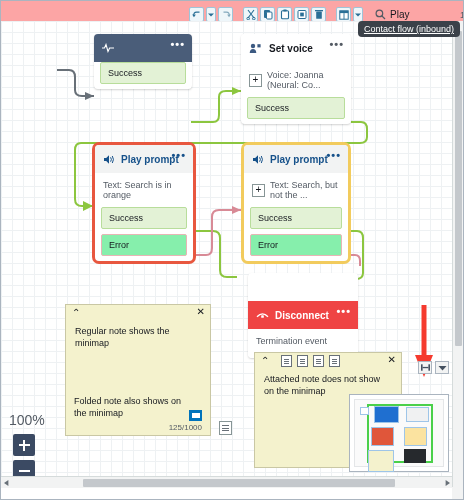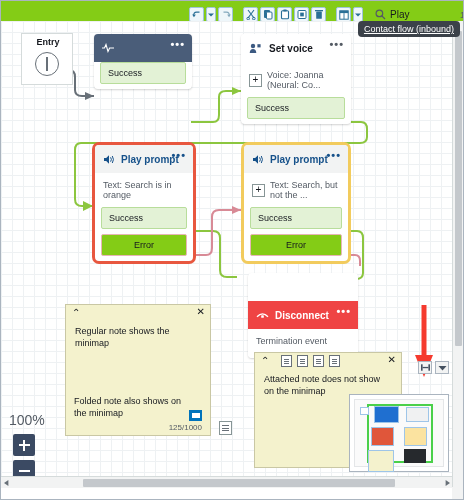--- a/index.html
+++ b/index.html
@@ -4,21 +4,21 @@
 <style>
   html,body{margin:0;padding:0;}
   body{
     width:464px;height:500px;overflow:hidden;
     font-family:"Liberation Sans", sans-serif;
     font-size:11px;color:#16191f;background:#ffffff;
   }
   #app{position:relative;width:464px;height:500px;box-sizing:border-box;border:1px solid #aab4bf;overflow:hidden;background:#fff;}
 
   
-  .toolbar{position:absolute;left:0;top:0;width:464px;height:28px;background:#84cc16;border-bottom:1px solid #d5dbdb;box-sizing:border-box;display:flex;align-items:center;}
+  .toolbar{position:absolute;left:0;top:0;width:464px;height:28px;background:#fca5a5;border-bottom:1px solid #d5dbdb;box-sizing:border-box;display:flex;align-items:center;}
   .tb-spacer{flex:0 0 188px;}
   .tb-group{display:flex;align-items:center;gap:2px;}
   .tb-btn{width:15px;height:15px;border:1px solid #9fc4d8;border-radius:2px;background:#eef6fa;display:flex;align-items:center;justify-content:center;box-sizing:border-box;}
   .tb-btn.caret{width:10px;border:1px solid #9fc4d8;}
   .tb-btn svg{display:block;}
   .tb-sep{width:6px;}
   .searchwrap{display:flex;align-items:center;margin-left:12px;gap:4px;}
   .searchwrap .mag{display:block;}
   .search-input{border:none;background:transparent;outline:none;font-family:"Liberation Sans",sans-serif;font-size:10px;color:#16191f;width:52px;padding:0;}
   .match-count{font-size:9px;color:#545b64;margin-left:14px;}
@@ -47,21 +47,21 @@
   .hd-white{background:#fff;color:#16191f;border-bottom:1px solid transparent;gap:8px;}
   .hd-grey{background:#f2f3f3;color:#16518a;}
   .hd-black{background:#ef4444;color:#fff;margin-top:28px;}
   .dots{position:absolute;right:7px;top:5px;font-size:11px;letter-spacing:1px;line-height:1;}
   .hd-blue .dots,.hd-black .dots{color:#fff;}
   .hd-white .dots{color:#545b64;}
   .hd-grey .dots{color:#16518a;}
   .node-body{padding:7px 8px;font-size:9px;color:#545b64;background:#fff;display:flex;align-items:center;gap:5px;}
   .port{margin:0 6px 5px 6px;padding:5px 7px;font-size:9px;border-radius:2px;}
   .port-ok{background:#e3f2d6;border:1px solid #b8dd9b;color:#16191f;}
-  .port-err{background:#84cc16;border:1px solid #e7b5b5;color:#16191f;text-align:center;}
+  .port-err{background:#86efac;border:1px solid #e7b5b5;color:#16191f;}
   .plusbox{display:inline-flex;align-items:center;justify-content:center;width:11px;height:11px;border:1px solid #879596;background:#fff;font-size:10px;line-height:1;color:#16191f;flex:0 0 11px;}
 
   
   .ring-orange{box-shadow:0 0 0 3px #e8573f, 0 1px 3px rgba(0,0,0,.2);}
   .ring-yellow{box-shadow:0 0 0 3px #f2cb5d, 0 1px 3px rgba(0,0,0,.2);}
 
   
   .note{position:absolute;background:#f4f2cd;border:1px solid #c9c7a4;box-sizing:border-box;}
   .note-bar{height:16px;position:relative;}
   .note-chev{position:absolute;left:6px;top:3px;color:#16191f;font-size:10px;line-height:1;}
@@ -198,25 +198,20 @@
       <path d="M92 185 l-10 -5 v10 z" fill="#8cc63f"></path>
       <path d="M192 210 L205 210 Q211 210 211 217 L211 240 Q211 246 218 246 L248 246 Q254 246 254 239 L254 195 Q254 189 261 189 L277 189" stroke="#8cc63f" stroke-width="1.6" fill="none" opacity="0"></path>
       <path d="M192 210 L212 210 Q219 210 219 217 L219 249 Q219 256 226 256 L236 256" stroke="#8cc63f" stroke-width="2" fill="none"></path>
       <path d="M192 234 L205 234 Q211 234 211 227 L211 196 Q211 189 218 189 L240 189" stroke="#d88a96" stroke-width="2" fill="none"></path>
       <path d="M240 189 l-9 -4 v8 z" fill="#d88a96"></path>
       <path d="M346 210 L356 210 Q362 210 362 217 L362 252 Q362 258 355 258 L255 258 Q249 258 249 265 L249 283 Q249 289 256 289 L265 289" stroke="#8cc63f" stroke-width="2" fill="none"></path>
       <path d="M265 289 l-9 -4 v8 z" fill="#8cc63f"></path>
       <path d="M346 234 L354 234 Q359 234 359 240 L359 245" stroke="#d88a96" stroke-width="2" fill="none"></path>
     </svg>
 
-    <div class="entry">
-      <div class="entry-label">Entry</div>
-      <div class="entry-circle"></div>
-      <div class="entry-bar"></div>
-    </div>
     <div class="entry-stem" style="position:absolute;left:57px;top:47px;width:0;height:0;"></div>
 
     <div class="node" style="left:93px;top:13px;width:98px;">
       <div class="node-hd hd-blue">
         <svg width="12" height="10" viewBox="0 0 12 10">
             <path d="M0 5 H2.5 L4 1.5 L6 8.5 L7.6 5 H12" stroke="#fff" stroke-width="1.1" fill="none"></path>
           </svg>
         <span class="dots">•••</span>
       </div>
       <div class="port port-ok">Success</div>

